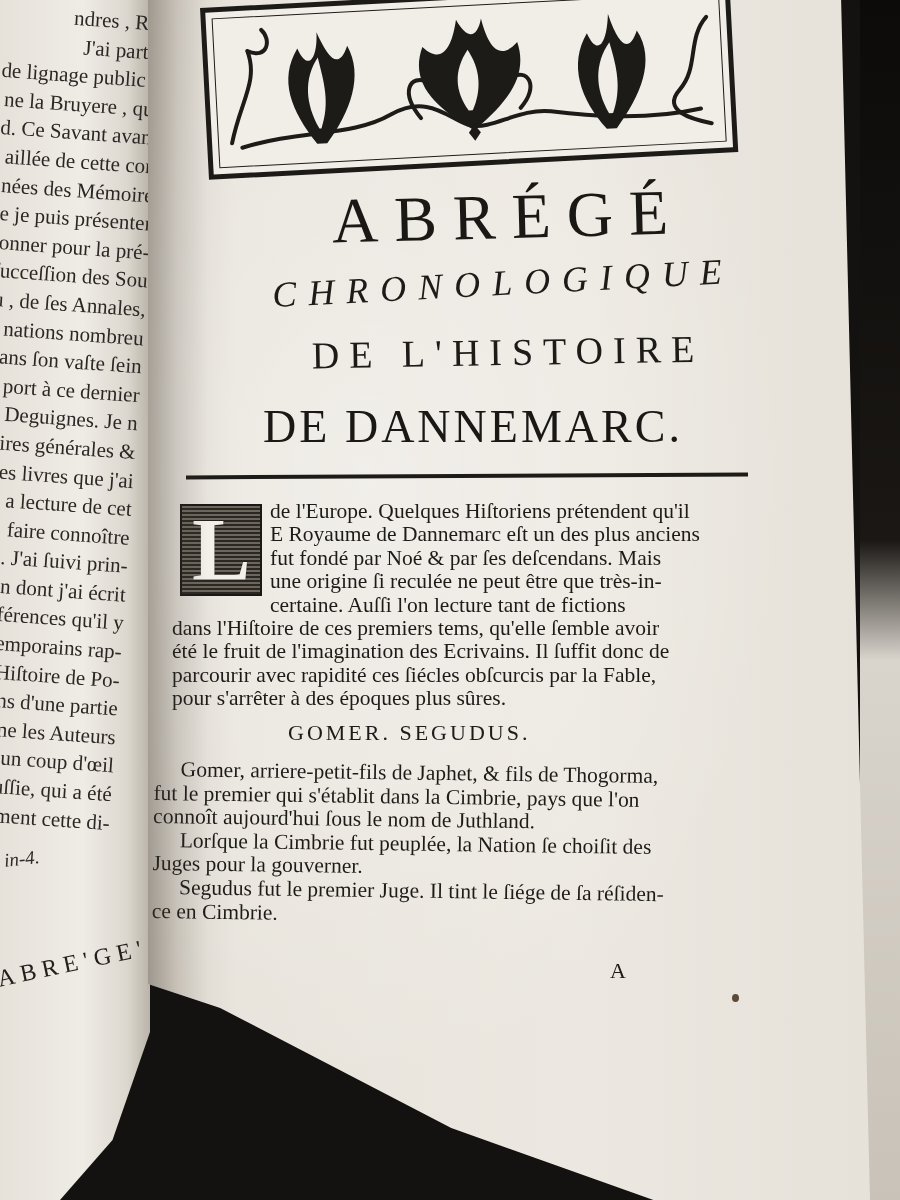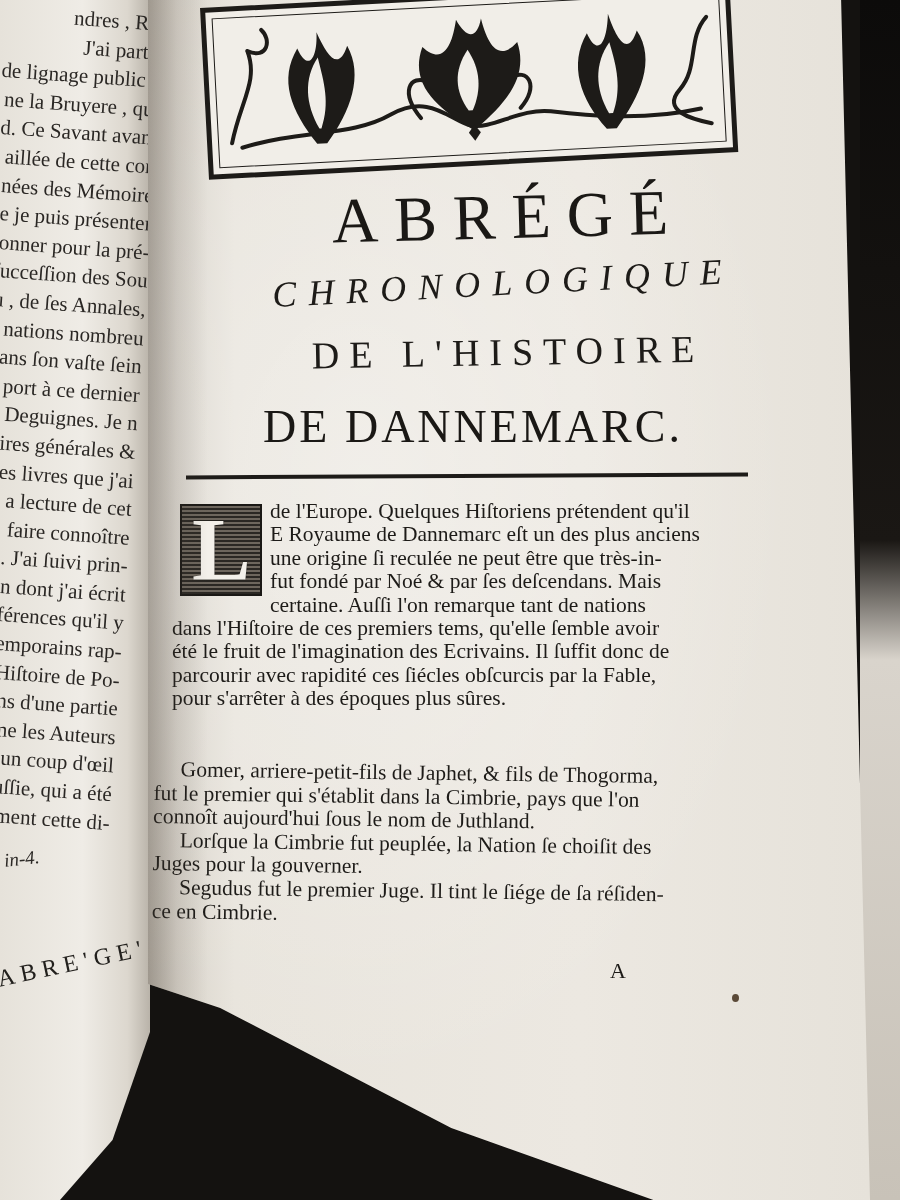--- a/index.html
+++ b/index.html
@@ -193,31 +193,32 @@
     <div class="title-block t-dannemarc">DE DANNEMARC.</div>
     <div class="rule"></div>
 
     <div class="dropcap">
       <span>L</span>
     </div>
 
     <div class="body-text intro-indent">
       <div>de l'Europe. Quelques Hiſtoriens prétendent qu'il</div>
       <div>E Royaume de Dannemarc eſt un des plus anciens</div>
+      <div>fut fondé par Noé &amp; par ſes deſcendans.  Mais</div>
       <div>une origine ſi reculée ne peut être  que très-in-</div>
-      <div>fut fondé par Noé &amp; par ſes deſcendans.  Mais</div>
-      <div>certaine.  Auſſi l'on remarque tant de nations</div>
+      <div>certaine.  Auſſi l'on lecture tant de fictions</div>
     </div>
     <div class="body-text intro-full">
       <div>dans l'Hiſtoire de ces premiers tems, qu'elle ſemble avoir</div>
       <div>été le fruit de l'imagination des Ecrivains.  Il ſuffit donc de</div>
       <div>parcourir avec rapidité ces ſiécles obſcurcis par la Fable,</div>
       <div>pour s'arrêter à des époques plus sûres.</div>
     </div>
 
+    <div class="section-head">GOMER. SEGUDUS.</div>
 
     <div class="body-text gomer-text">
       <div style="white-space:pre">     Gomer, arriere-petit-fils de Japhet, &amp; fils de Thogorma,</div>
       <div>fut le premier qui s'établit dans la Cimbrie, pays que l'on</div>
       <div>connoît aujourd'hui ſous le nom de Juthland.</div>
       <div style="white-space:pre">     Lorſque la Cimbrie fut peuplée, la Nation ſe choiſit des</div>
       <div>Juges pour la gouverner.</div>
       <div style="white-space:pre">     Segudus fut le premier Juge. Il tint le ſiége de ſa réſiden-</div>
       <div>ce en Cimbrie.</div>
     </div>

